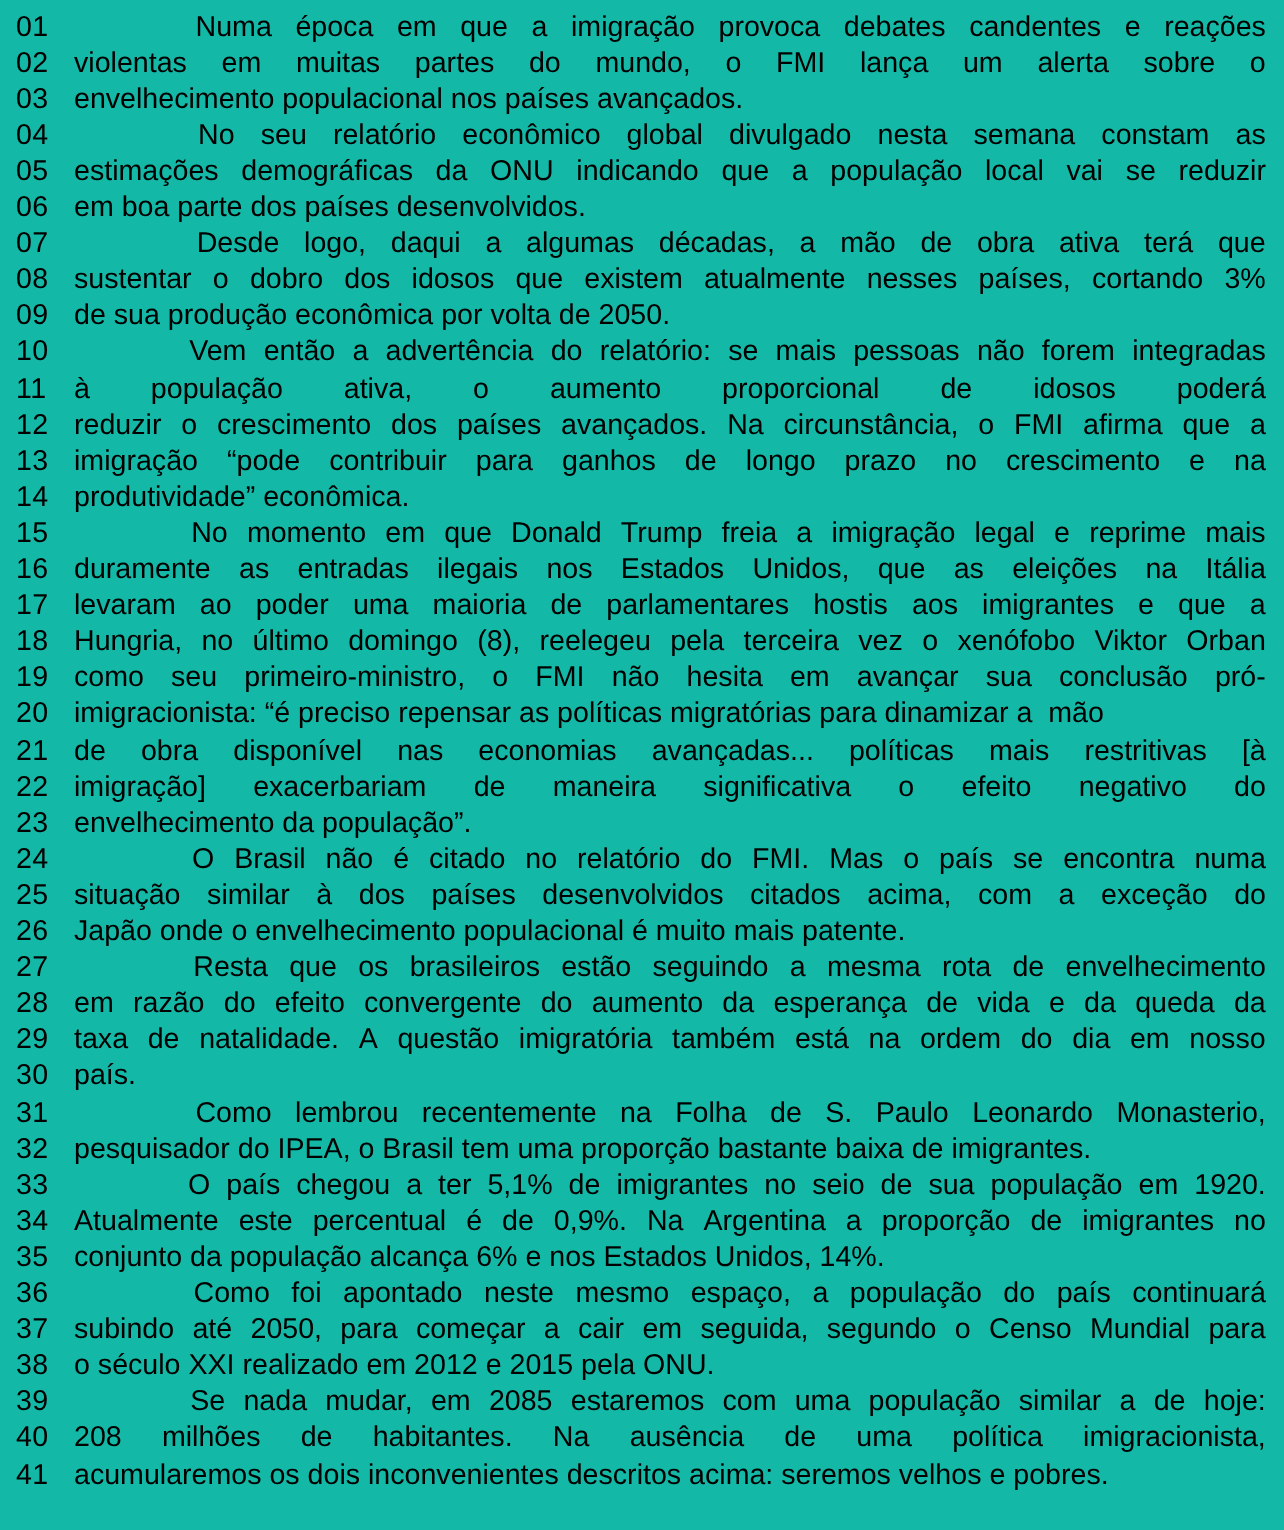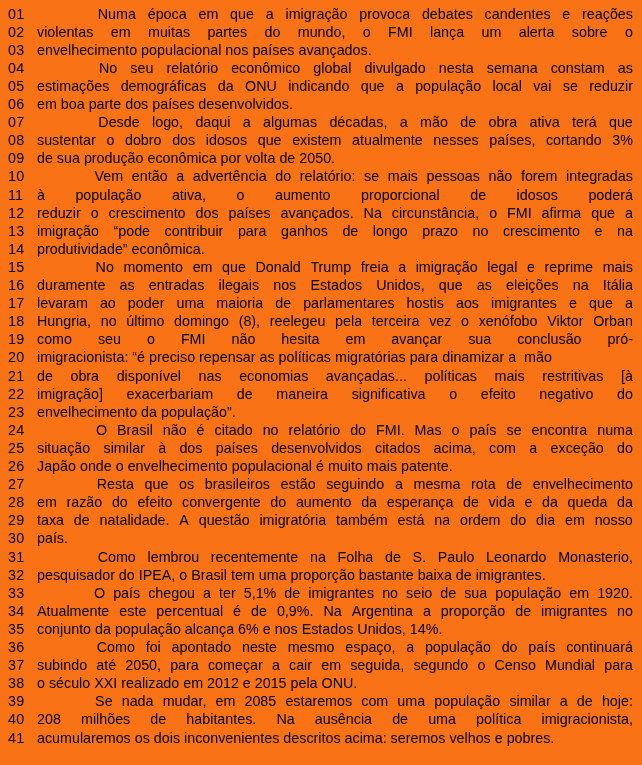--- a/index.html
+++ b/index.html
@@ -13,21 +13,21 @@
     height: 765px;
     font-family: "Liberation Sans", sans-serif;
     color: #000000;
     overflow: hidden;
   }
 
   #document-page {
     position: relative;
     width: 642px;
     height: 765px;
-    background: #f97316;
+    background: #14b8a6;
     padding: 0;
     box-sizing: border-box;
     text-decoration: underline;
   }
 
   .text-line {
     position: relative;
     height: 18.1px;
     line-height: 18.1px;
     white-space: nowrap;
@@ -155,21 +155,21 @@
       <div class="text-line" style="position: absolute; left: 0px; top: 294.1px; width: 642px;">
         <div class="line-number">17</div>
         <div class="line-text justify"><span class="w">levaram</span><span class="w">ao</span><span class="w">poder</span><span class="w">uma</span><span class="w">maioria</span><span class="w">de</span><span class="w">parlamentares</span><span class="w">hostis</span><span class="w">aos</span><span class="w">imigrantes</span><span class="w">e</span><span class="w">que</span><span class="w">a</span></div>
       </div>
       <div class="text-line" style="position: absolute; left: 0px; top: 312.2px; width: 532px; padding-left: 48px;">
         <div class="line-number">18</div>
         <div class="line-text justify"><span class="w">Hungria,</span><span class="w">no</span><span class="w">último</span><span class="w">domingo</span><span class="w">(8),</span><span class="w">reelegeu</span><span class="w">pela</span><span class="w">terceira</span><span class="w">vez</span><span class="w">o</span><span class="w">xenófobo</span><span class="w">Viktor</span><span class="w">Orban</span></div>
       </div>
       <div class="text-line" style="position: absolute; left: 0px; top: 330.3px; width: 642px;">
         <div class="line-number">19</div>
-        <div class="line-text justify"><span class="w">como</span><span class="w">seu</span><span class="w">o</span><span class="w">FMI</span><span class="w">não</span><span class="w">hesita</span><span class="w">em</span><span class="w">avançar</span><span class="w">sua</span><span class="w">conclusão</span><span class="w">pró-</span></div>
+        <div class="line-text justify"><span class="w">como</span><span class="w">seu</span><span class="w">primeiro-ministro,</span><span class="w">o</span><span class="w">FMI</span><span class="w">não</span><span class="w">hesita</span><span class="w">em</span><span class="w">avançar</span><span class="w">sua</span><span class="w">conclusão</span><span class="w">pró-</span></div>
       </div>
       <div class="text-line" style="position: absolute; left: 0px; top: 348.4px; width: 642px;">
         <div class="line-number">20</div>
         <div class="line-text flush">imigracionista: “é preciso repensar as políticas migratórias para dinamizar a  mão</div>
       </div>
       <div class="text-line" style="position: absolute; left: 0px; top: 366.5px; width: 642px;">
         <div class="line-number">21</div>
         <div class="line-text justify"><span class="w">de</span><span class="w">obra</span><span class="w">disponível</span><span class="w">nas</span><span class="w">economias</span><span class="w">avançadas...</span><span class="w">políticas</span><span class="w">mais</span><span class="w">restritivas</span><span class="w">[à</span></div>
       </div>
       <div class="text-line" style="position: absolute; left: 0px; top: 384.6px; width: 642px;">

